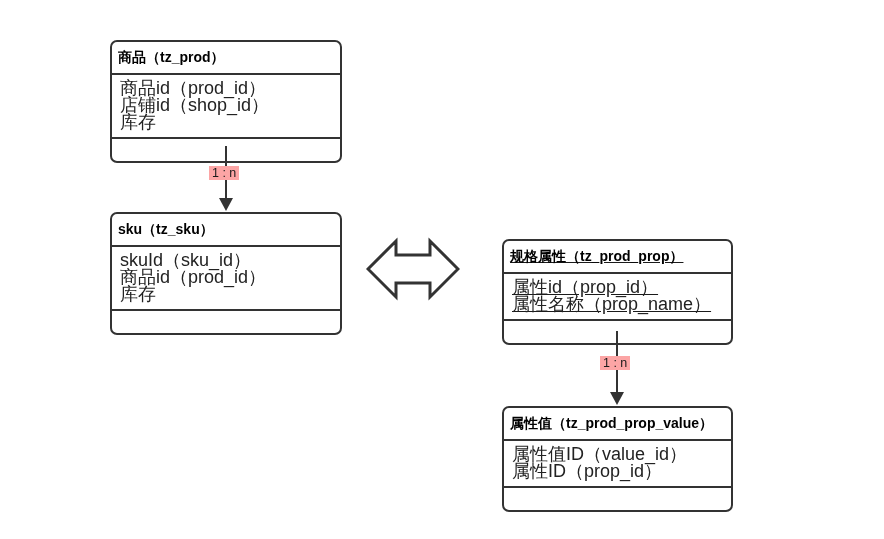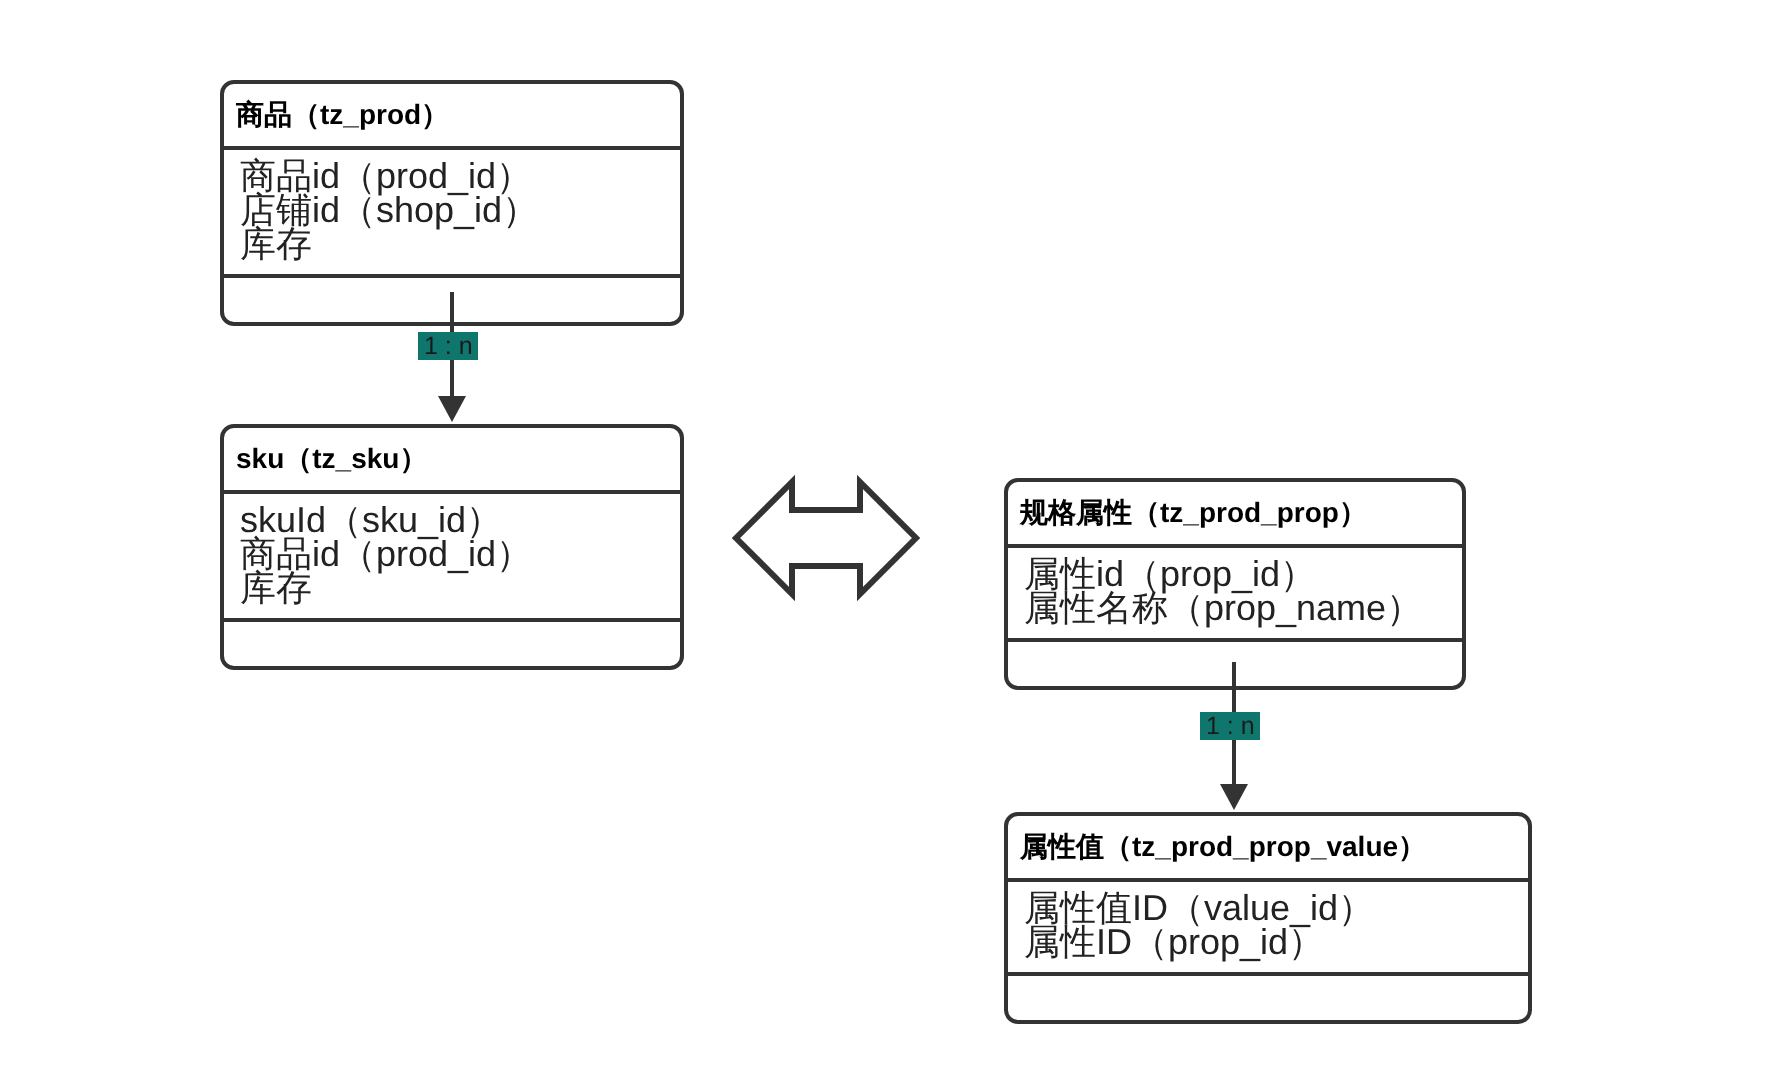--- a/index.html
+++ b/index.html
@@ -76,21 +76,21 @@
     border-left: 7px solid transparent;
     border-right: 7px solid transparent;
     border-top: 13px solid #333333;
     left: -6px;
   }
   .conn-label {
     position: absolute;
     font-size: 12.5px;
     color: #1a1a1a;
     white-space: nowrap;
-    background: #0f766e;
+    background: #fca5a5;
     padding: 0 3px;
     line-height: 14px;
   }
 
   
   .double-arrow {
     position: absolute;
   }
 </style>
 </head>
@@ -123,36 +123,36 @@
     </div>
     <div class="entity-footer"></div>
   </div>
 
   <div class="double-arrow" style="left:366px; top:234px;">
     <svg width="94" height="70" viewBox="0 0 94 70" xmlns="http://www.w3.org/2000/svg">
       <polygon points="2,35 30,7 30,21 64,21 64,7 92,35 64,63 64,49 30,49 30,63" fill="#ffffff" stroke="#333333" stroke-width="3" stroke-linejoin="miter"></polygon>
     </svg>
   </div>
 
-  <div class="entity" id="ent-prop" style="left:502px; top:239px; width:231px;">
+  <div class="entity" id="ent-prop" style="left:502px; top:239px; width:231px;text-decoration:underline;">
     <div class="entity-title">规格属性（tz_prod_prop）</div>
     <div class="entity-attrs">
       <div class="attr-row">属性id（prop_id）</div>
       <div class="attr-row">属性名称（prop_name）</div>
     </div>
     <div class="entity-footer"></div>
   </div>
 
   <div class="connector" style="left:616px; top:331px; width:2px; height:75px;">
     <div class="conn-line" style="height:62px;"></div>
     <div class="conn-arrow" style="top:61px;"></div>
     <div class="conn-label" style="left:-16px; top:25px;">1 : n</div>
   </div>
 
-  <div class="entity" id="ent-propval" style="left:502px; top:406px; width:264px;">
+  <div class="entity" id="ent-propval" style="left:502px; top:406px; width:231px;">
     <div class="entity-title">属性值（tz_prod_prop_value）</div>
     <div class="entity-attrs">
       <div class="attr-row">属性值ID（value_id）</div>
       <div class="attr-row">属性ID（prop_id）</div>
     </div>
     <div class="entity-footer"></div>
   </div>
 
 </div>
 

